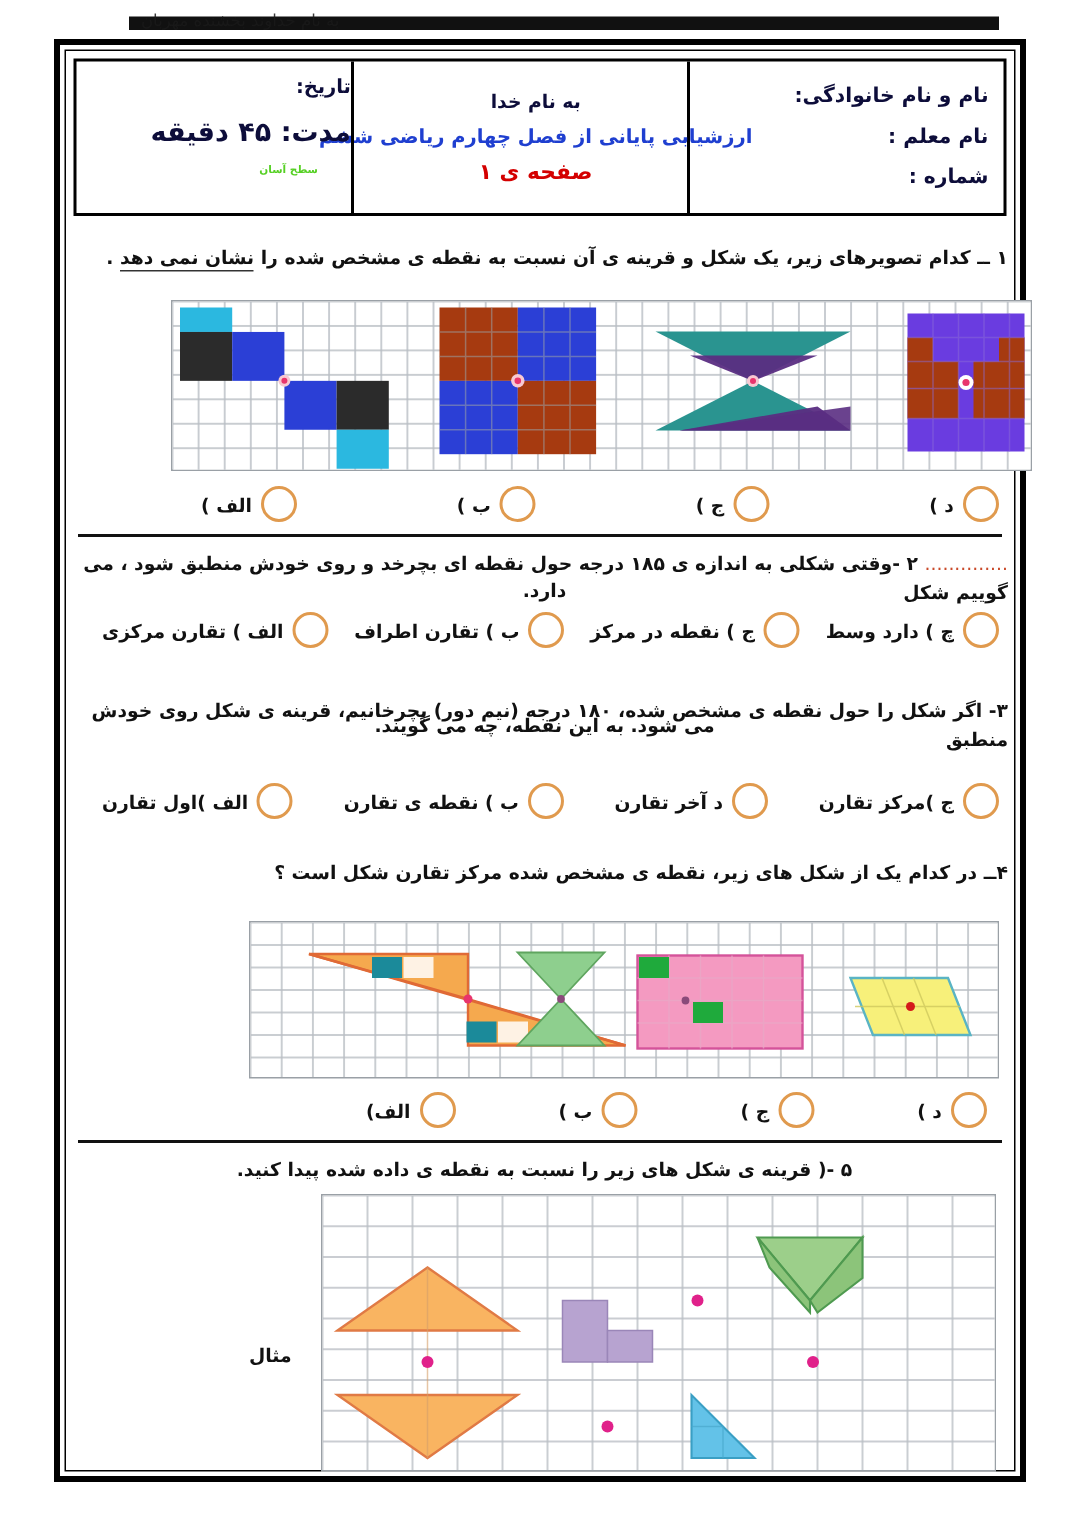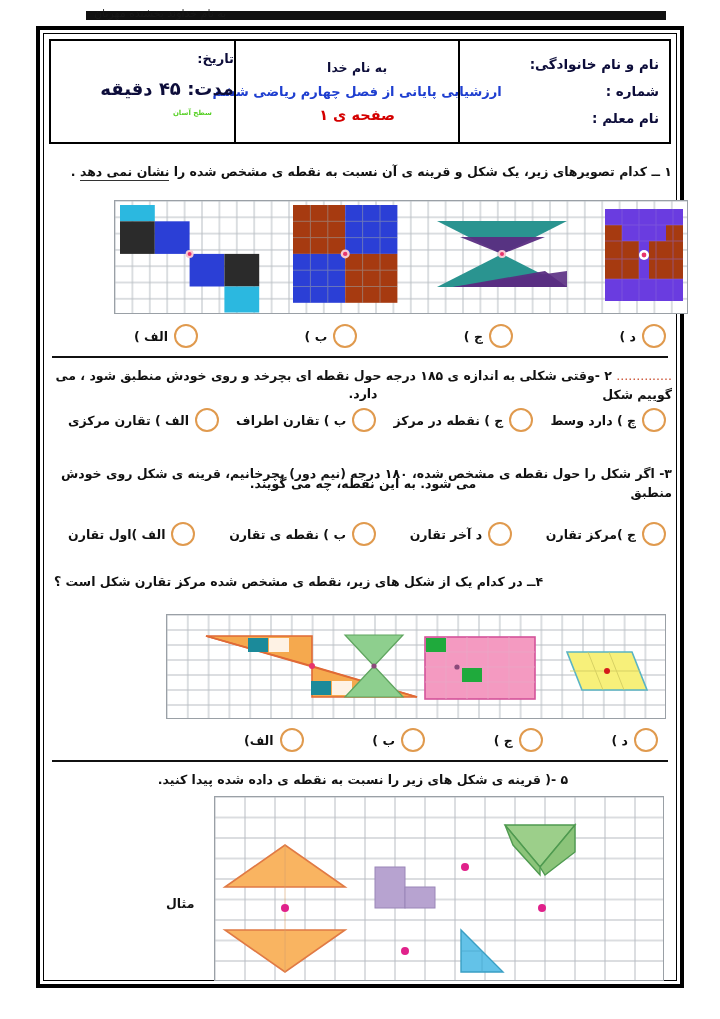--- a/index.html
+++ b/index.html
@@ -55,22 +55,22 @@
     <div class="bar"></div>
     <div class="ghost">به نام خداوند بخشنده مهربان</div>
   </div>
 
   <div class="sheet">
     <div class="inner">
 
       <div class="hdr">
         <div class="col c-right">
           <div class="fld">نام و نام خانوادگی:</div>
+          <div class="fld">نام معلم :</div>
           <div class="fld">شماره :</div>
-          <div class="fld">نام معلم :</div>
         </div>
         <div class="vline"></div>
         <div class="col c-mid">
           <div class="mid-line1">به نام خدا</div>
           <div class="mid-line2">ارزشیابی پایانی از فصل چهارم ریاضی ششم</div>
           <div class="mid-line3">صفحه ی ۱</div>
         </div>
         <div class="vline"></div>
         <div class="col c-left">
           <div class="lf1">تاریخ:</div>
@@ -215,21 +215,21 @@
         <div class="opt">
           <div class="bub"></div>
           <span class="lbl">ب ) نقطه ی تقارن</span>
         </div>
         <div class="opt">
           <div class="bub"></div>
           <span class="lbl">الف )اول تقارن</span>
         </div>
       </div>
 
-      <div class="q" style="left:10px;top:538px;width:618px;text-align:left;">
+      <div class="q" style="left:10px;top:538px;width:618px;text-align:right;">
         <span>۴ــ در کدام یک از شکل های زیر، نقطه ی مشخص شده مرکز تقارن شکل است ؟</span>
       </div>
 
       <div class="fig" style="left:122px;top:580px;width:500px;height:105px;">
         <svg width="500" height="105" viewBox="0 0 500 105">
           <defs>
             <pattern id="g4" width="20.8" height="15" patternUnits="userSpaceOnUse">
               <rect width="20.8" height="15" fill="#fff" stroke="#b9bec4" stroke-width="1"></rect>
             </pattern>
           </defs>

